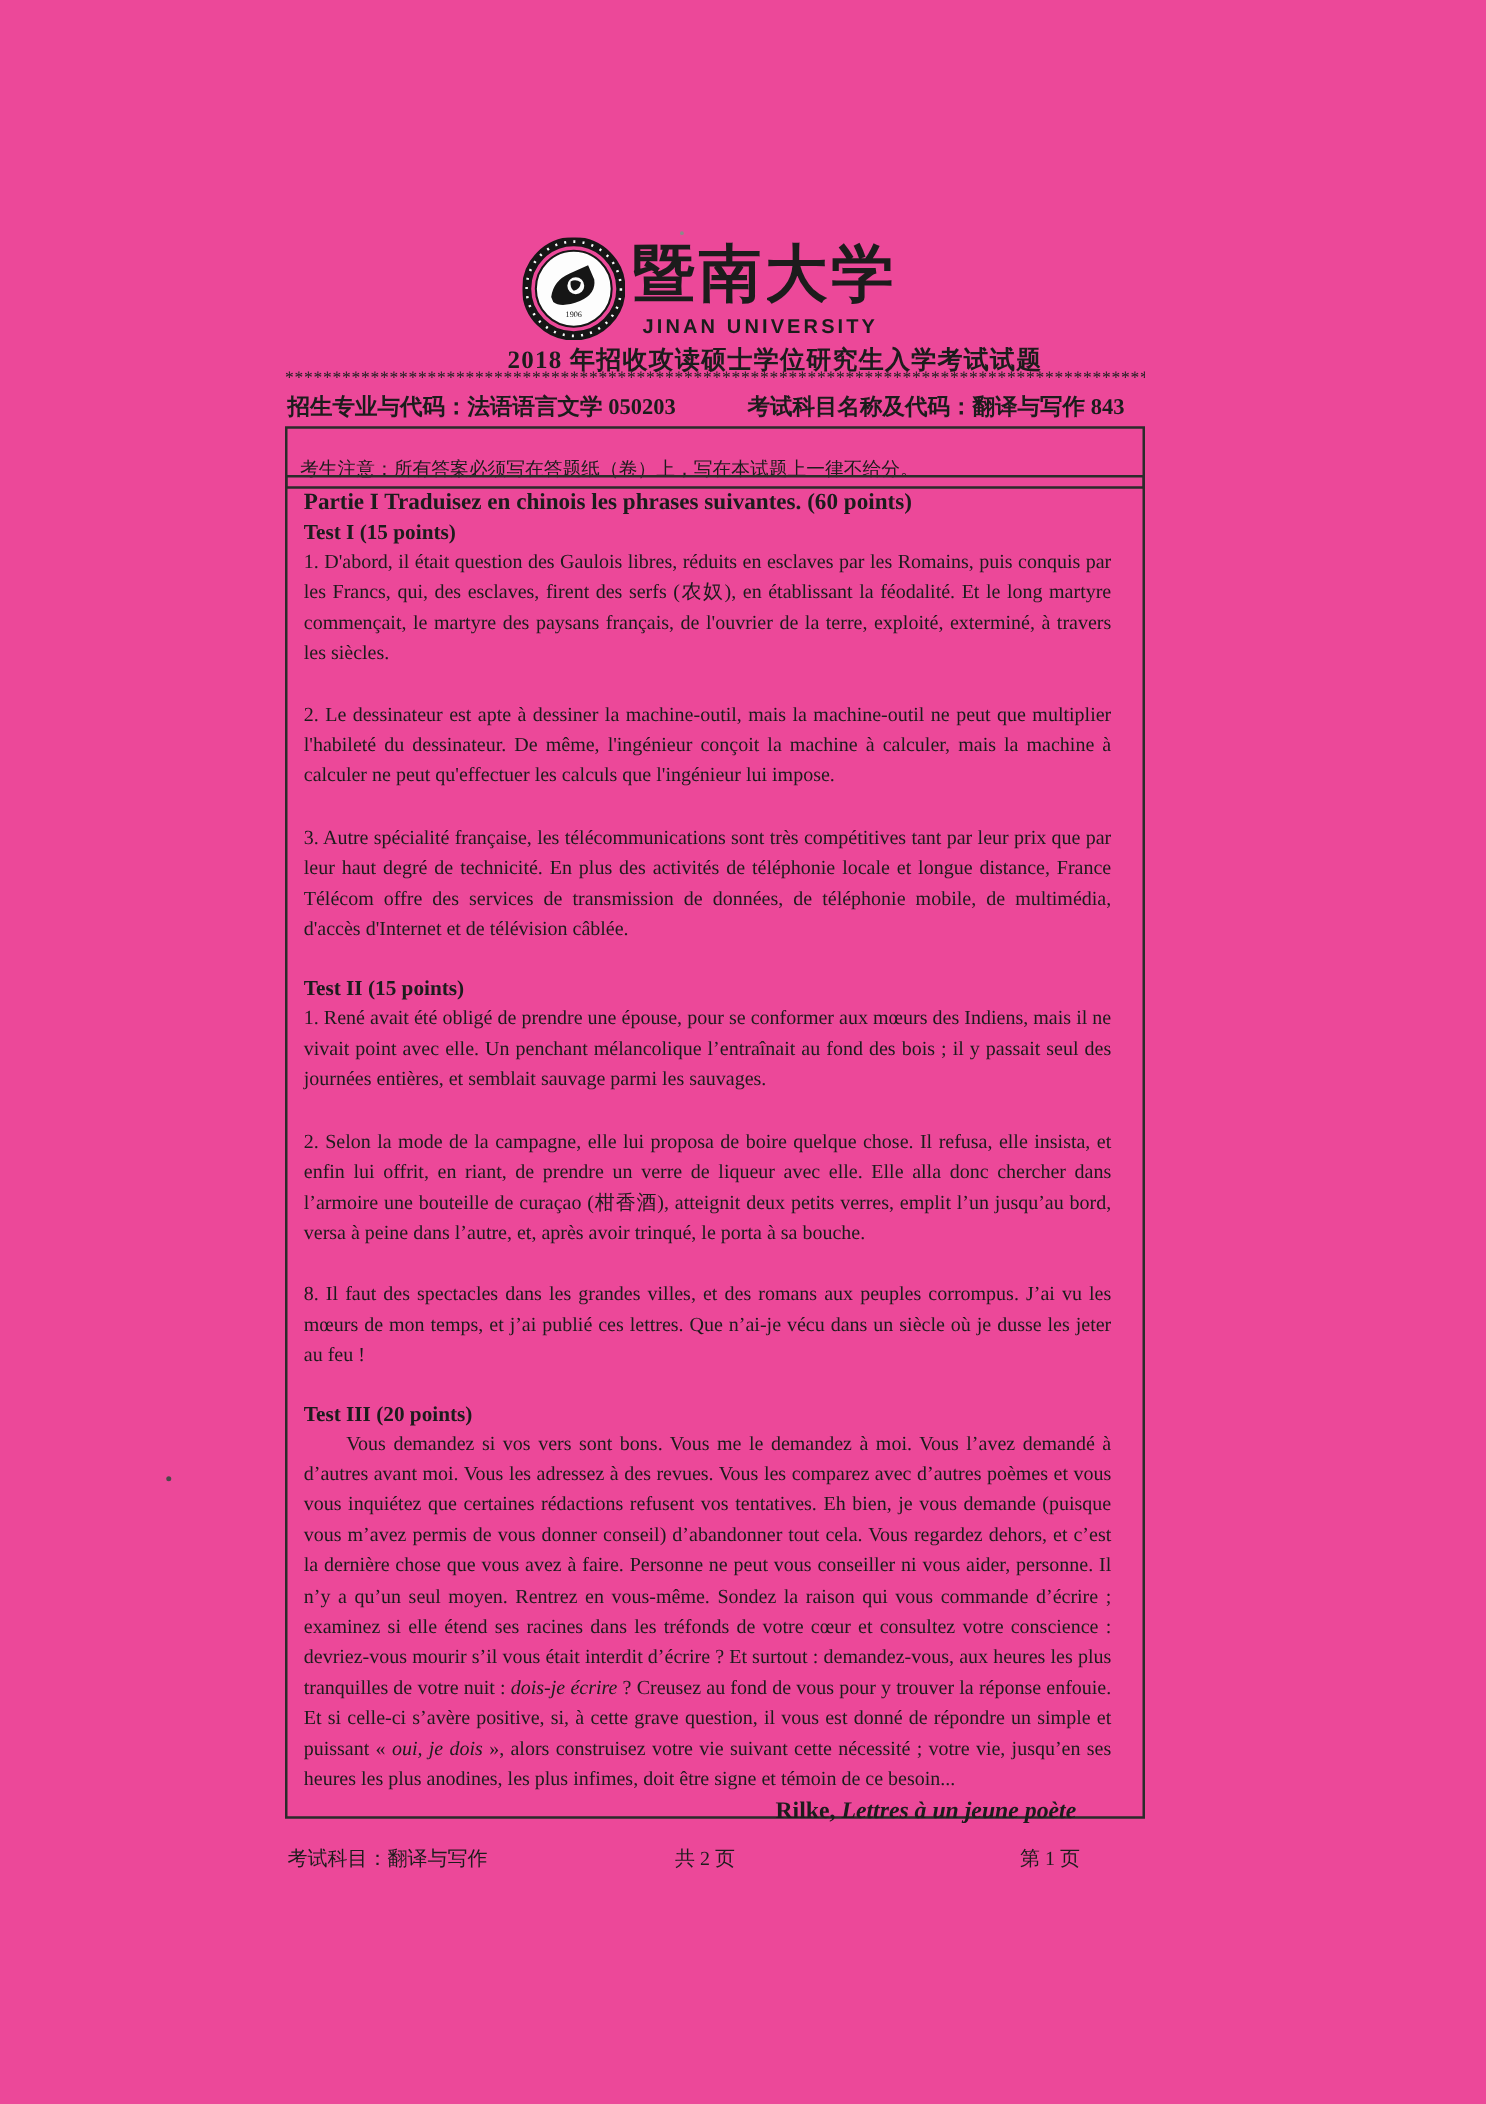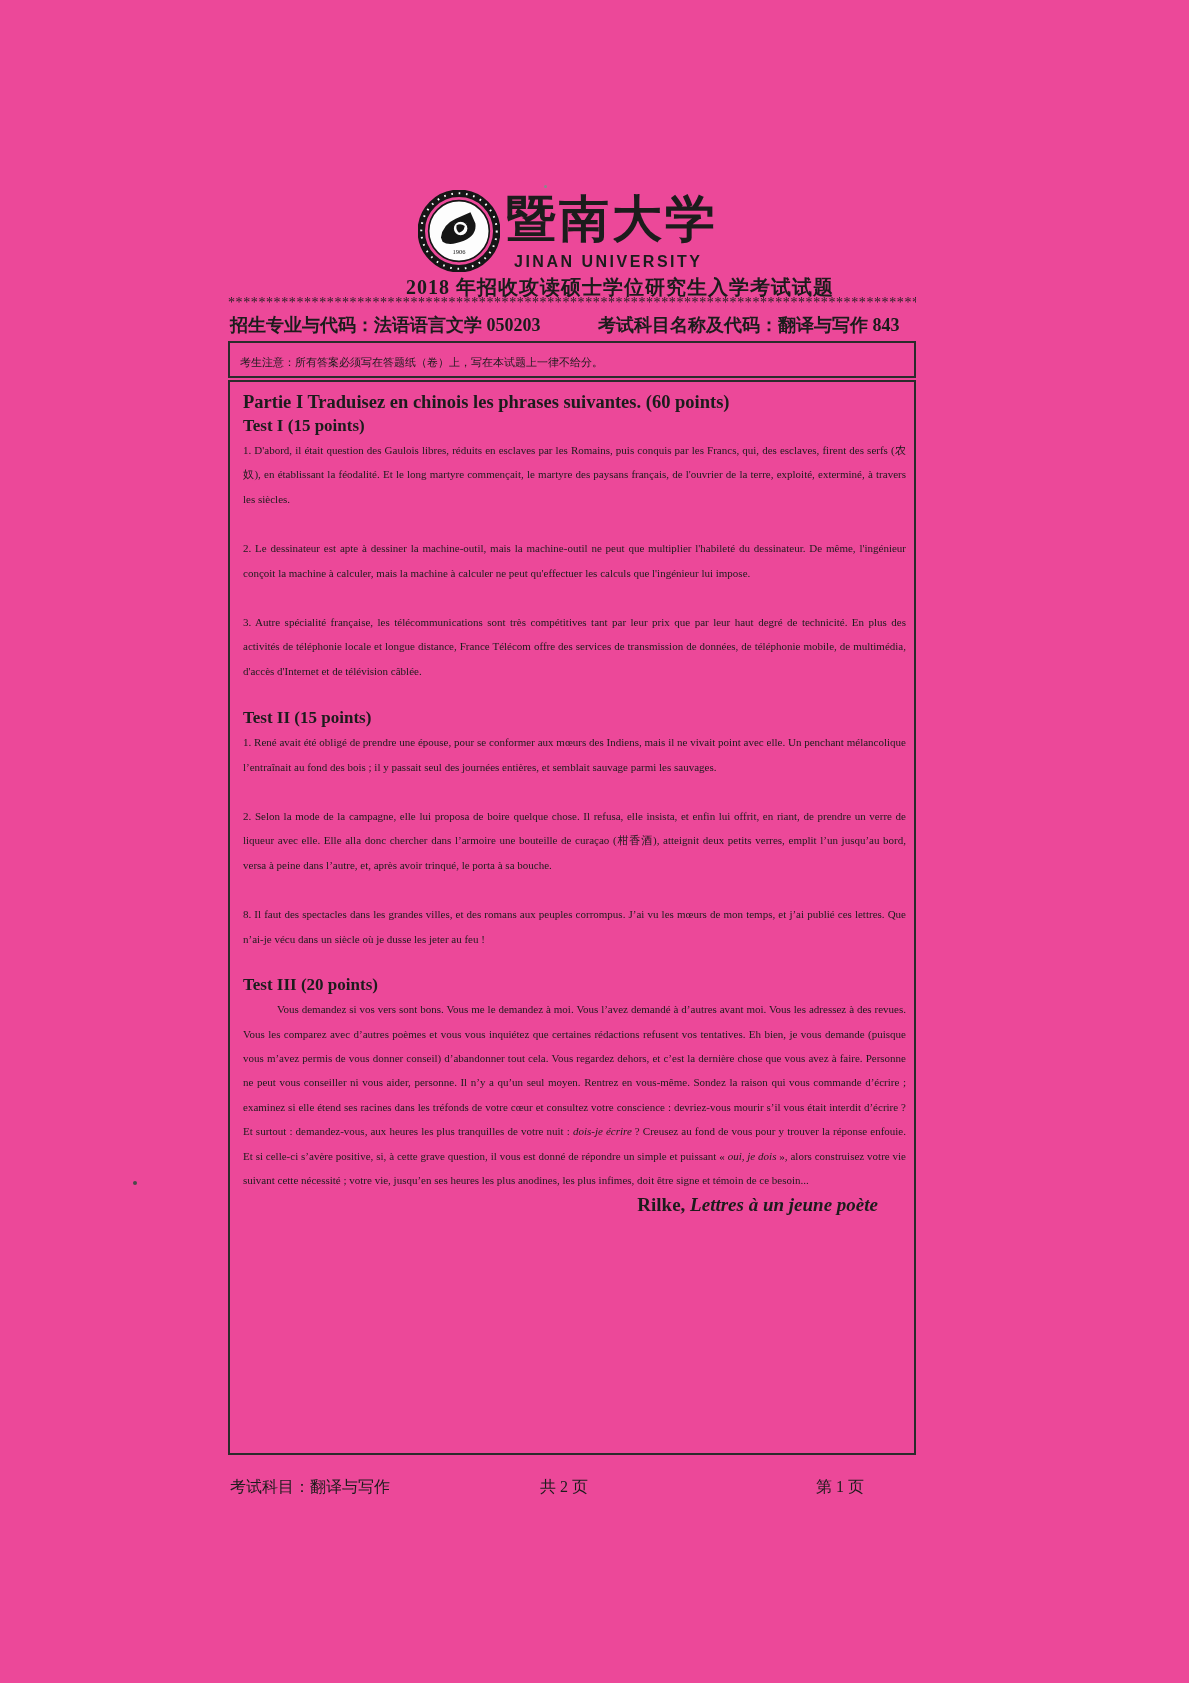--- a/index.html
+++ b/index.html
@@ -28,33 +28,33 @@
   .stars {
     position:absolute; left:228px; top:295px; width:688px; height:16px;
     font-size:14px; letter-spacing:0.6px; white-space:nowrap; overflow:hidden;
     color:#222;
   }
   .info-row { position:absolute; left:228px; top:313px; width:688px; height:24px; font-size:18px;font-weight:bold; }
   .info-left { position:absolute; left:2px; top:0; white-space:nowrap; }
   .info-right { position:absolute; left:370px; top:0; white-space:nowrap; }
   .notice-box {
     position:absolute; left:228px; top:341px; width:688px; height:37px;
-    border:2px solid #2b2b2b; font-size:11px; padding:12px 10px; white-space:nowrap;
+    border:2px solid #2b2b2b; font-size:15px; padding:23px 10px; white-space:nowrap;
   }
   
   .main-box {
     position:absolute; left:228px; top:380px; width:688px; height:1075px;
-    border:2px solid #2b2b2b; padding:8px 8px 0 13px;
+    border:2px solid #2b2b2b; padding:8px 25px 0 13px;
   }
   .partie-title { font-size:18.5px; font-weight:bold; margin:2px 0 3px 0; }
   .test-head { font-size:17px; margin:0 0 2px 0; }
   .test-title { font-weight:bold; }
   .test-points { font-weight:bold; }
   .para {
-    font-size:11px; line-height:24.4px; text-align:justify;
+    font-size:16px; line-height:24.4px; text-align:justify;
     margin:0 0 25px 0;
   }
   .para.tight { margin-bottom:24px; }
   .indent { text-indent:34px; }
   .it { font-style:italic; }
   .attribution {
     text-align:right; padding-right:28px; font-size:19px; font-weight:bold;
     margin-top:1px;
   }
   .attribution .work { font-style:italic; }

